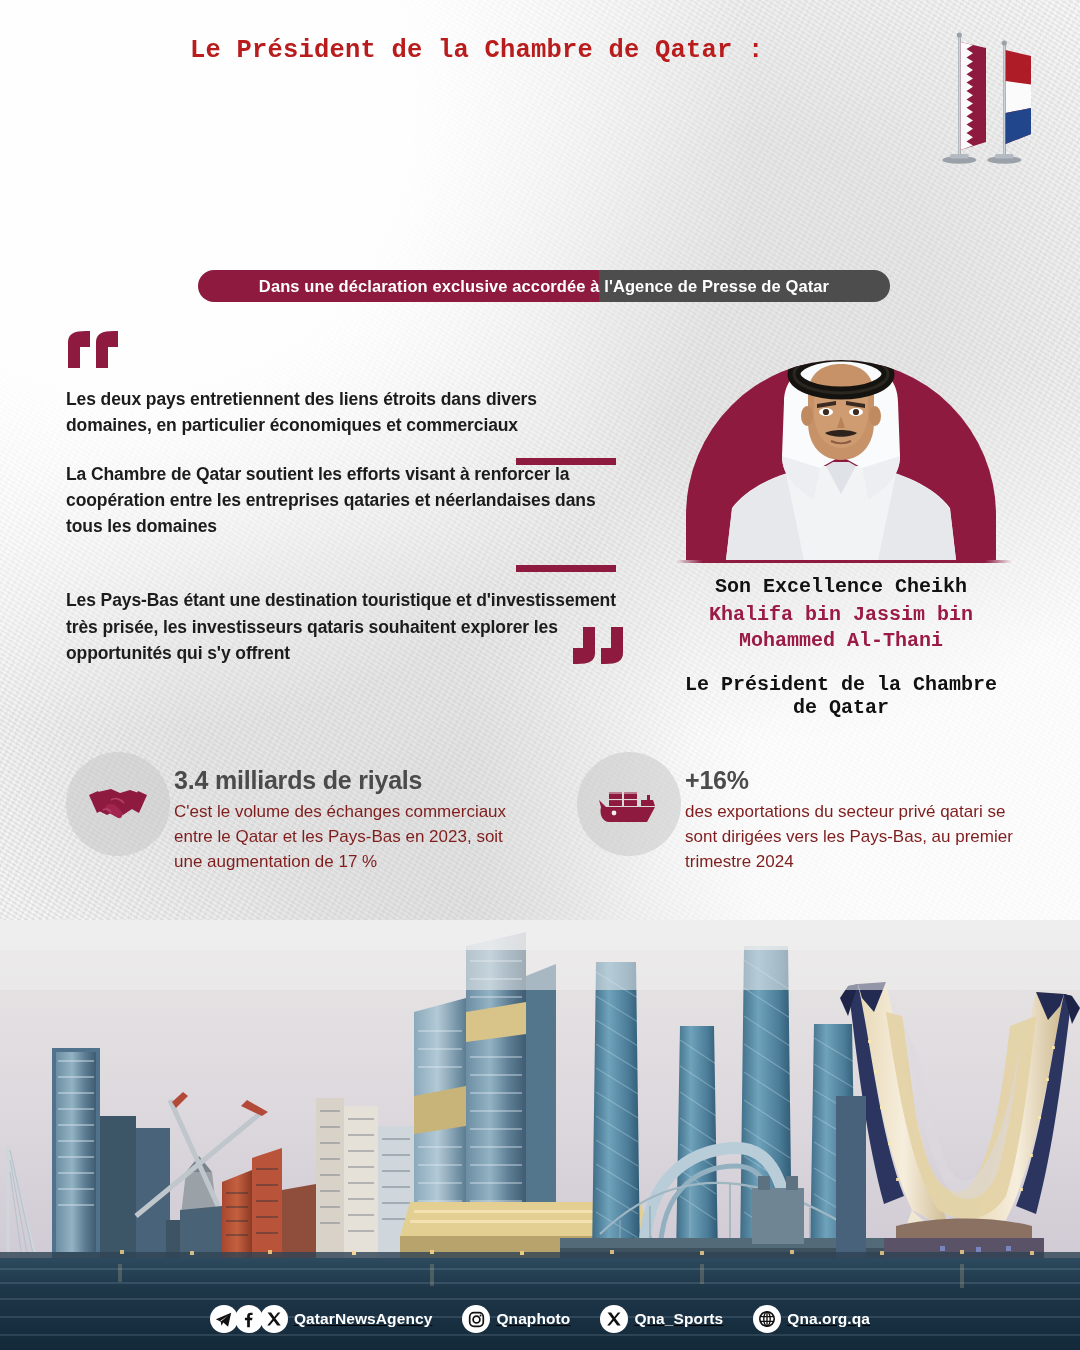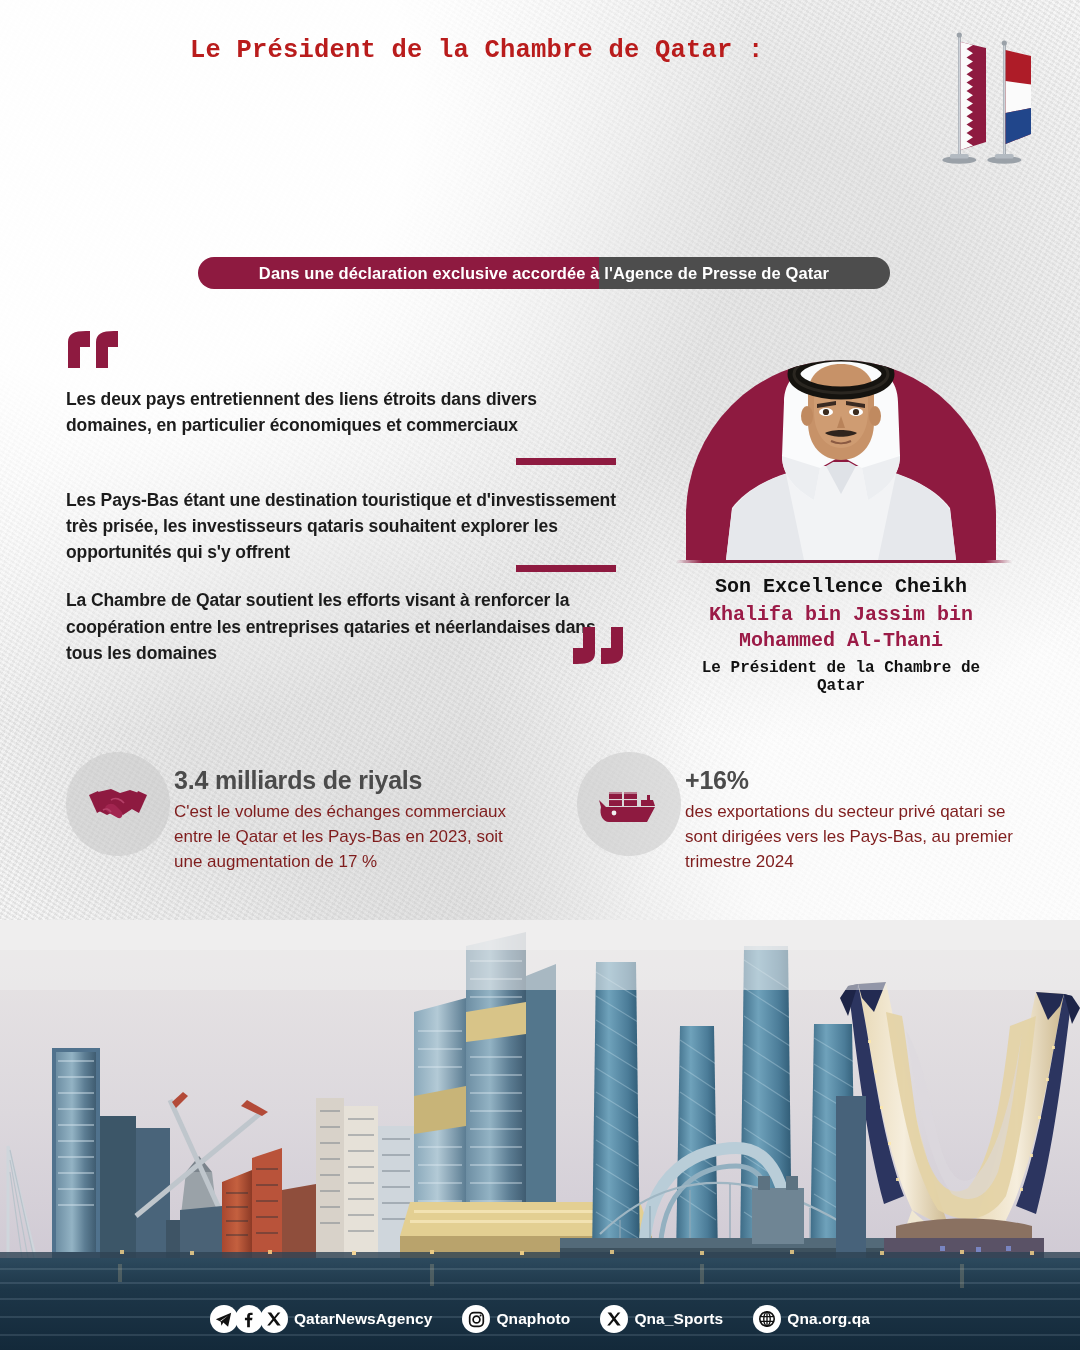--- a/index.html
+++ b/index.html
@@ -48,21 +48,21 @@
   .headline{
     position:absolute; left:150px; top:80px; width:790px;
     text-align:center; color:#9b1b47;
     font-size:30.5px; font-weight:800; line-height:1.42; letter-spacing:-.1px;
   }
 
   .flags{ position:absolute; right:22px; top:24px; width:130px; height:155px; }
 
   
   .ribbon{
-    position:absolute; left:198px; top:257px; width:692px; height:32px;
+    position:absolute; left:198px; top:270px; width:692px; height:32px;
     border-radius:16px; overflow:hidden; z-index:6;
     display:flex; align-items:center; justify-content:center;
   }
   .ribbon-bg{ position:absolute; inset:0; display:flex; }
   .ribbon-bg .l{ width:58%; background:#8e1a40; }
   .ribbon-bg .r{ width:42%; background:#4d4d4d; }
   .ribbon-text{
     position:relative; color:#fff; font-size:16.5px; font-weight:700;
     letter-spacing:.1px; white-space:nowrap;
   }
@@ -98,41 +98,41 @@
     overflow:hidden;
   }
   .person{ position:absolute; left:0; top:0; width:310px; height:200px; }
   .portrait-line{
     width:336px; height:3px; margin:0 auto;
     background:linear-gradient(90deg,rgba(142,26,64,0) 0%,#8e1a40 8%,#8e1a40 92%,rgba(142,26,64,0) 100%);
   }
   .name-block{ text-align:center; margin-top:12px;font-family:Liberation Mono, monospace; }
   .name-pre{ font-size:20px; font-weight:700; color:#111; }
   .name-main{ font-size:20px; font-weight:800; color:#9b1b47; line-height:1.3; margin-top:4px; }
-  .name-role{ font-size:16px; font-weight:700; color:#111; margin-top:5px; }
+  .name-role{ font-size:20px; font-weight:700; color:#111; margin-top:19px; }
 
   
   .stats{ position:absolute; left:66px; top:752px; width:960px; z-index:5; display:flex; gap:62px; }
   .stat{ display:flex; gap:4px; width:450px; }
   .stat-circle{
     flex:0 0 auto; width:104px; height:104px; border-radius:50%;
     background:rgba(200,200,200,.55);
     display:flex; align-items:center; justify-content:center;
   }
   .stat-body{ padding-top:14px; }
   .stat-value{ font-size:25px; font-weight:800; color:#4b4b4b; letter-spacing:-.2px; }
   .stat-desc{ font-size:17px; line-height:1.48; color:#7f1d1d; font-weight:400; margin-top:4px; }
 
   
   .skyline{ position:absolute; left:0; top:920px; width:1080px; height:430px; z-index:3; overflow:hidden; }
 
   
   .footer{
     position:absolute; left:0; bottom:0; width:1080px; height:62px; z-index:8;
-    display:flex; align-items:center; justify-content:center; gap:0;
+    display:flex; align-items:center; justify-content:center; gap:0;text-decoration:underline;
   }
   .social-group{ display:flex; align-items:center; }
   .social-group + .social-group{ margin-left:30px; }
   .icon-badge{
     width:28px; height:28px; border-radius:50%; background:#fff;
     display:flex; align-items:center; justify-content:center;
     margin-right:-3px;
   }
   .social-label{ color:#fff; font-size:15.5px; font-weight:600; margin-left:9px; letter-spacing:.1px; }
 </style>
@@ -189,22 +189,22 @@
   </div>
 
   <div class="quotes">
 
     <svg width="56" height="40" viewBox="0 0 56 40">
       <path d="M2 38 L2 12 C2 4 8 1 20 1 L24 1 L24 17 L14 17 L14 38 Z" fill="#8e1a40"></path>
       <path d="M30 38 L30 12 C30 4 36 1 48 1 L52 1 L52 17 L42 17 L42 38 Z" fill="#8e1a40"></path>
     </svg>
 
     <div class="q-text q1">Les deux pays entretiennent des liens étroits dans divers domaines, en particulier économiques et commerciaux</div>
+    <div class="q-text q3">La Chambre de Qatar soutient les efforts visant à renforcer la coopération entre les entreprises qataries et néerlandaises dans tous les domaines</div>
     <div class="q-text q2">Les Pays-Bas étant une destination touristique et d'investissement très prisée, les investisseurs qataris souhaitent explorer les opportunités qui s'y offrent</div>
-    <div class="q-text q3">La Chambre de Qatar soutient les efforts visant à renforcer la coopération entre les entreprises qataries et néerlandaises dans tous les domaines</div>
 
     <div class="rule rule-1"></div>
     <div class="rule rule-2"></div>
 
     <svg class="qmark-close" width="56" height="40" viewBox="0 0 56 40">
       <path d="M24 2 L24 28 C24 36 18 39 6 39 L2 39 L2 23 L12 23 L12 2 Z" fill="#8e1a40"></path>
       <path d="M52 2 L52 28 C52 36 46 39 34 39 L30 39 L30 23 L40 23 L40 2 Z" fill="#8e1a40"></path>
     </svg>
   </div>
 

